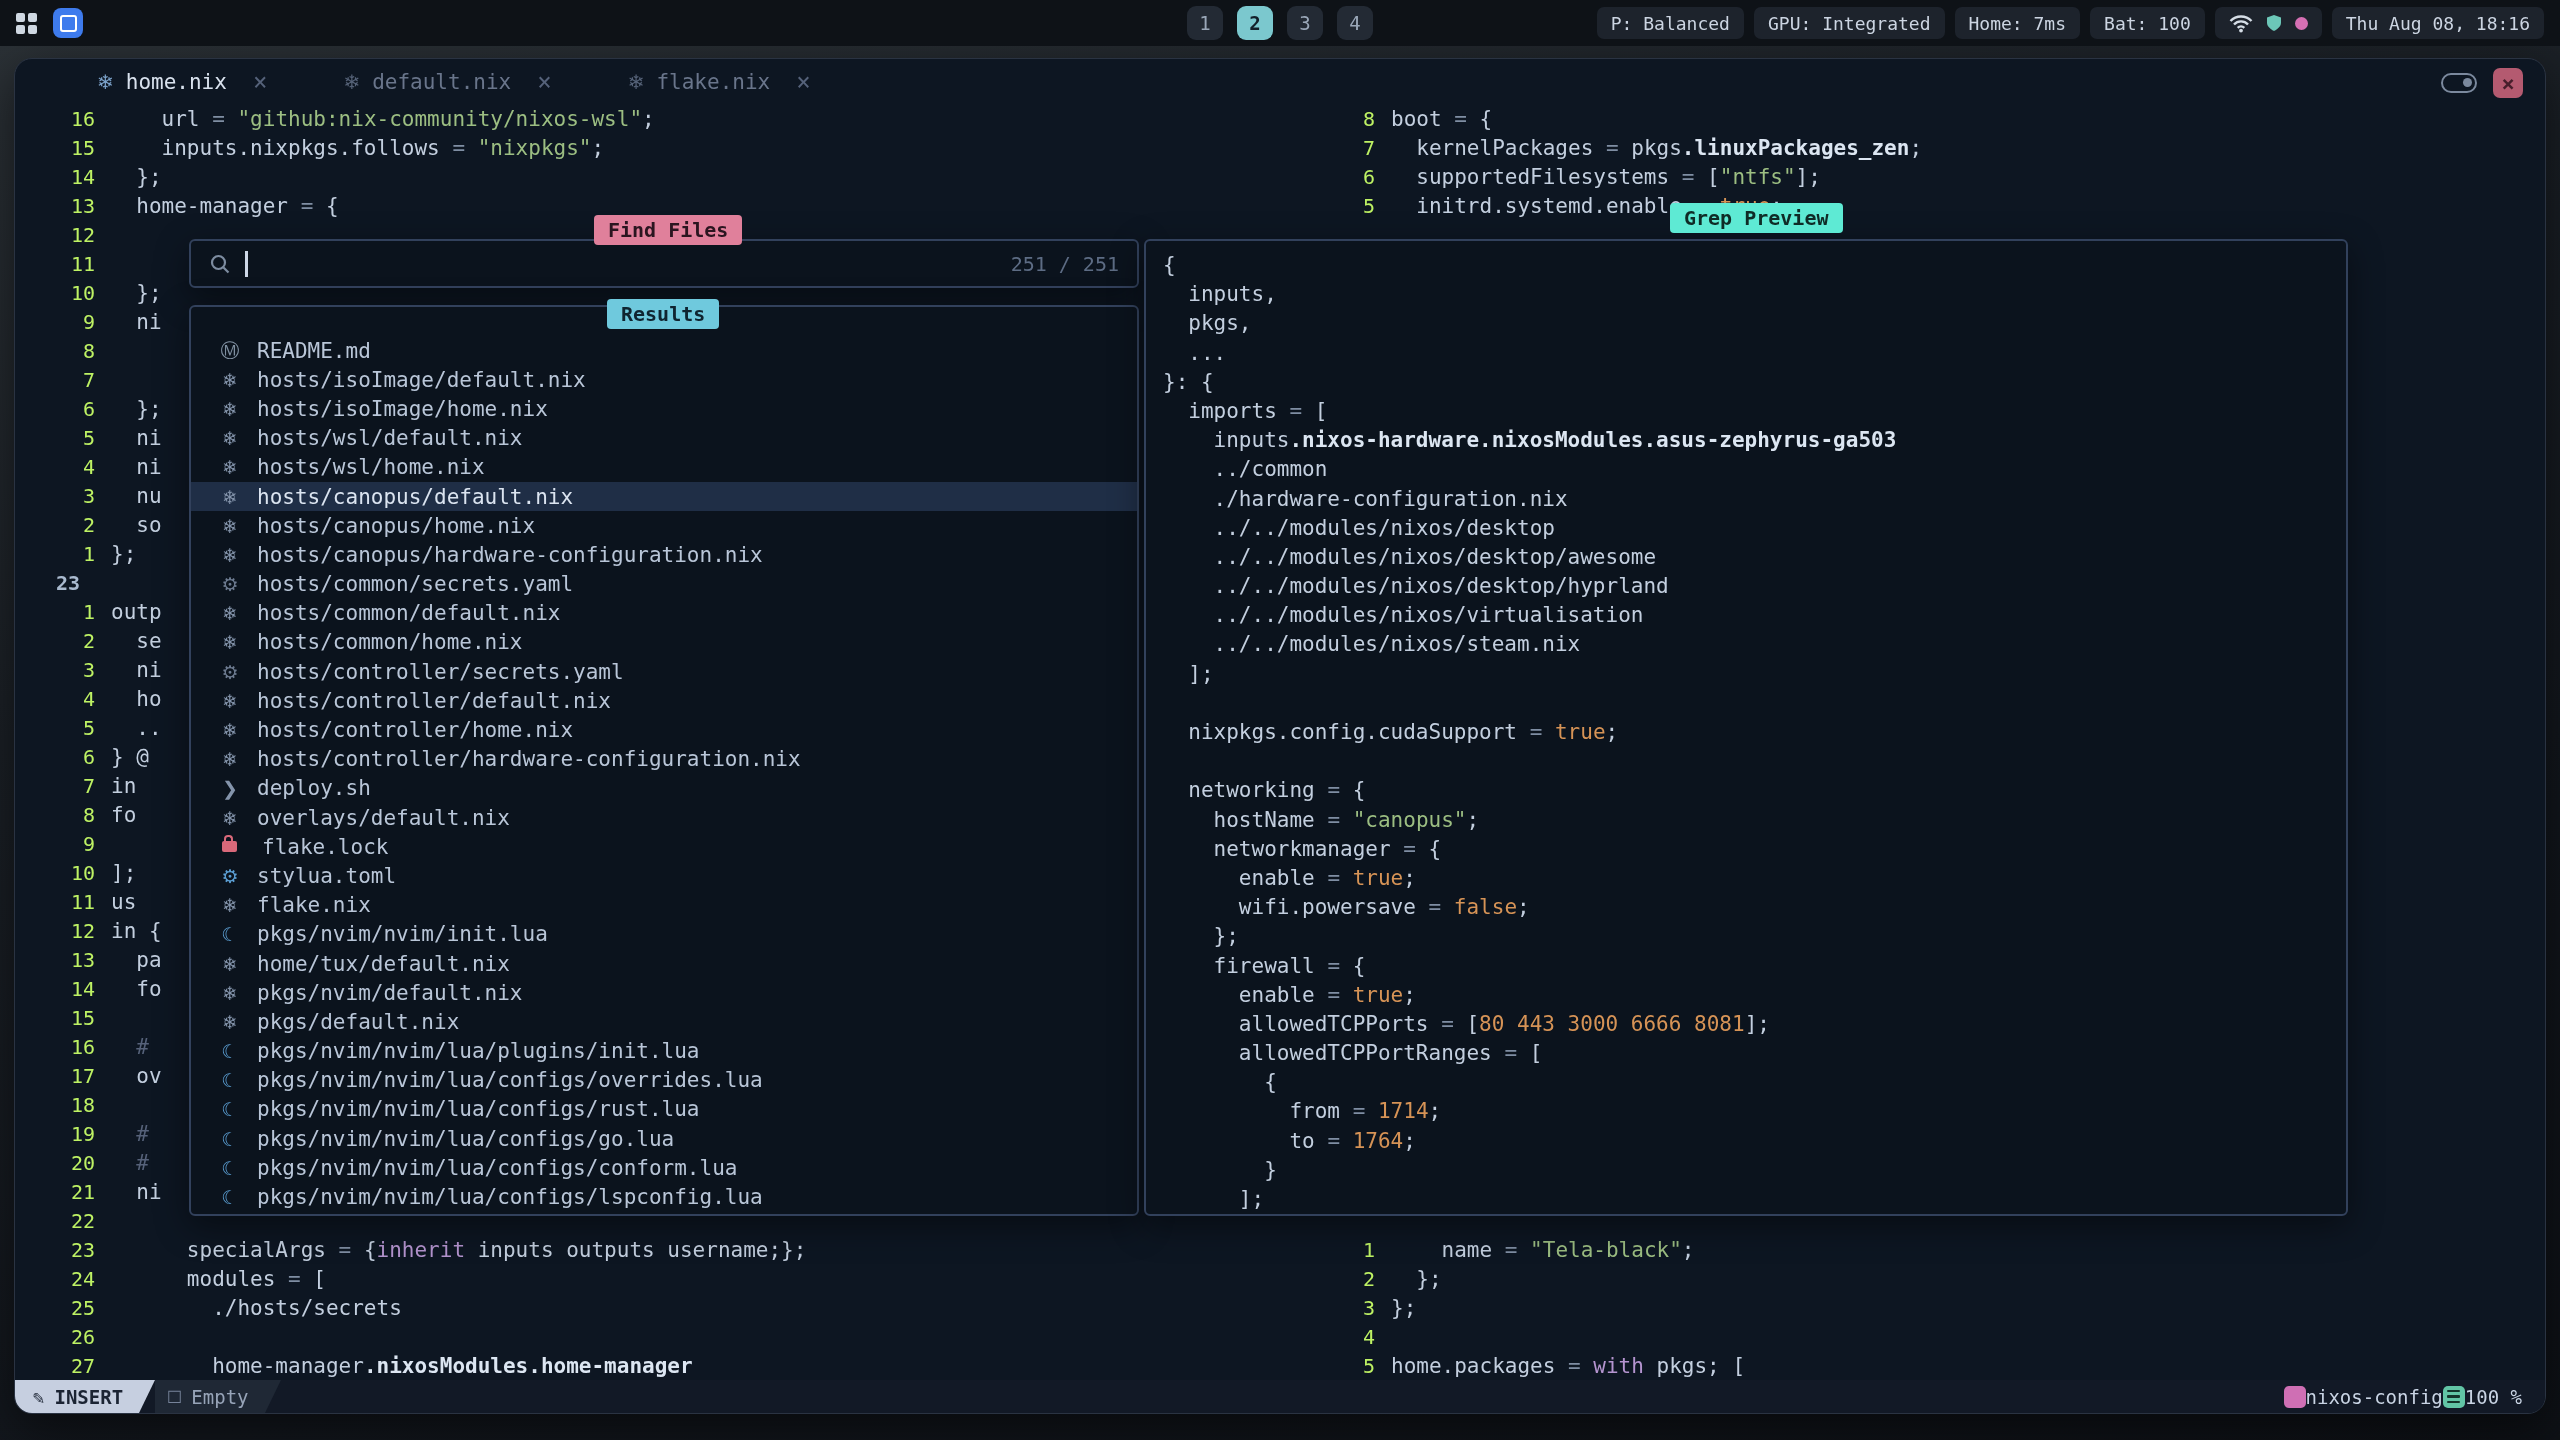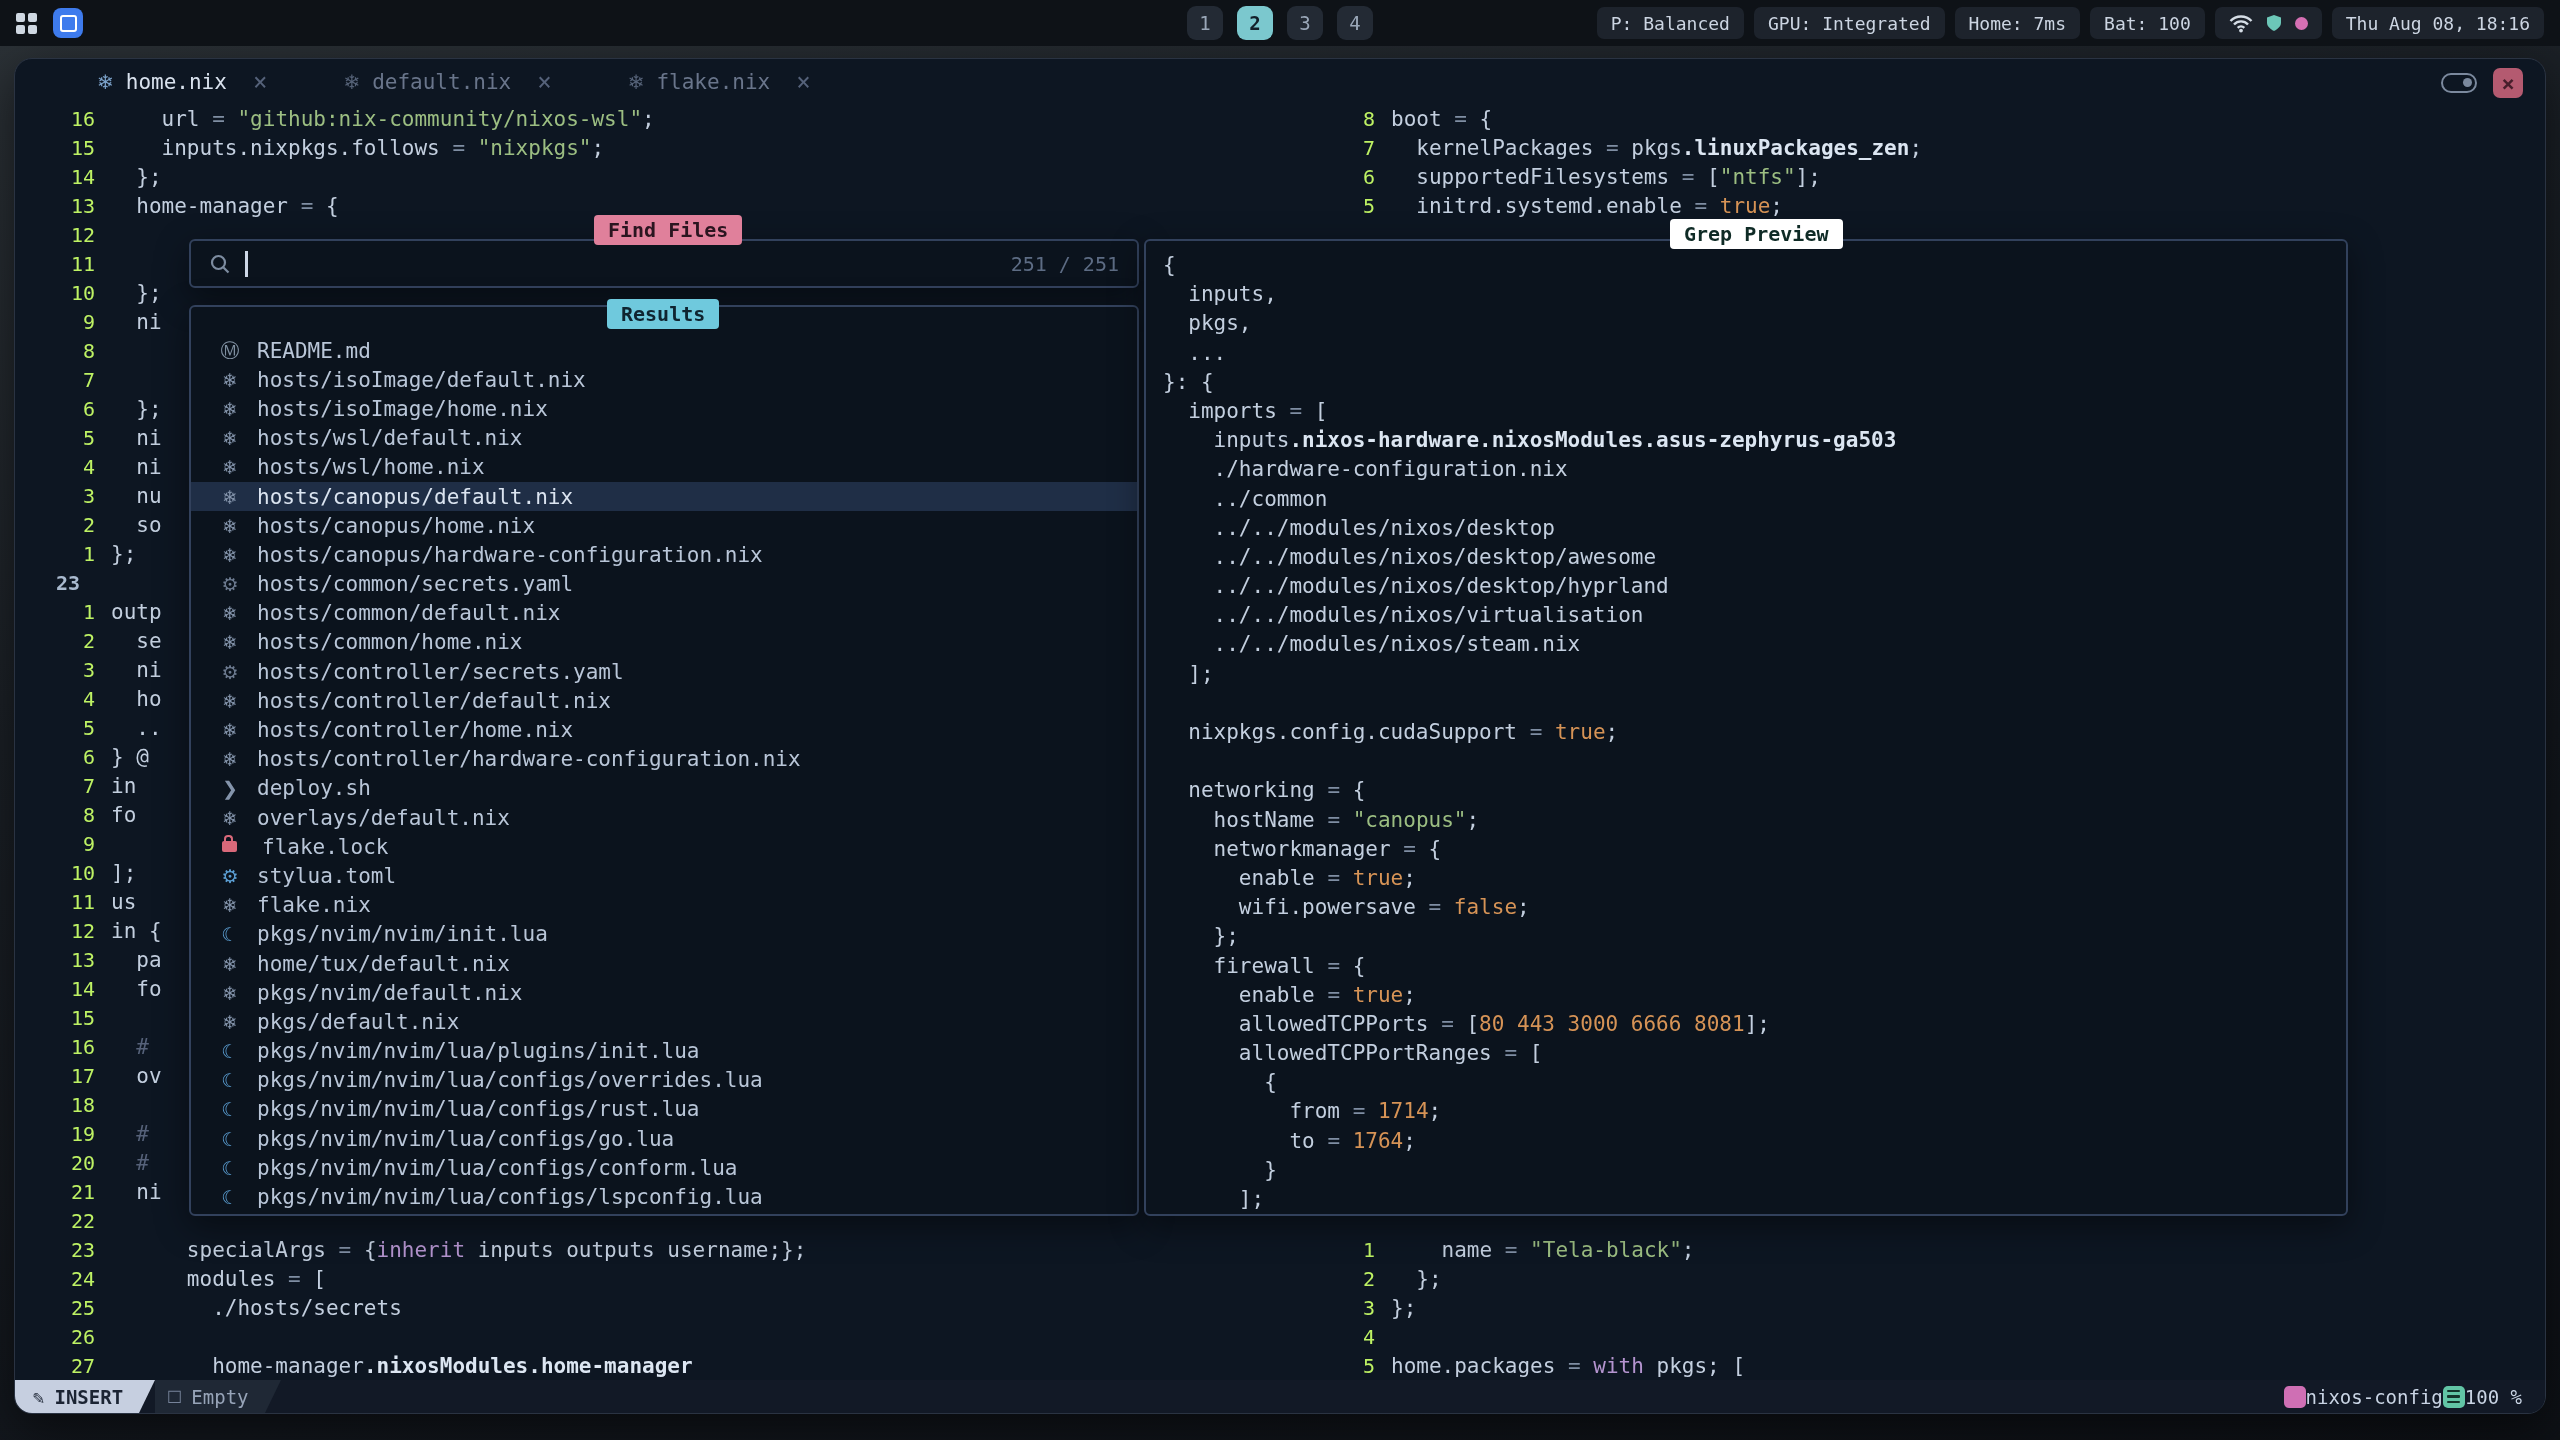--- a/index.html
+++ b/index.html
@@ -58,21 +58,21 @@
   
   .tl-box{position:absolute;background:#0b131d;border:2px solid #32415c;border-radius:6px;z-index:11;box-sizing:border-box;
     box-shadow:0 10px 34px rgba(0,0,0,.45)}
   #prompt-box{left:174px;top:180px;width:950px;height:49px;display:flex;align-items:center;padding:0 18px}
   #results-box{left:174px;top:246px;width:950px;height:911px;overflow:hidden}
   #preview-box{left:1129px;top:180px;width:1204px;height:977px;overflow:hidden}
   .badge{position:absolute;z-index:12;height:30px;line-height:30px;padding:0 14px;border-radius:4px;
     font-size:20px;font-weight:bold}
   #badge-find{left:579px;top:156px;background:#e0809b;color:#2b1520}
   #badge-results{left:592px;top:240px;background:#6fc9dd;color:#0f2430}
-  #badge-preview{left:1655px;top:160px;background:#ffffff;color:#0f2b26}
+  #badge-preview{left:1655px;top:144px;background:#5eead4;color:#0f2b26}
   #prompt-cursor{width:3px;height:26px;background:#cdd7e6;margin-left:14px}
   #prompt-counter{margin-left:auto;color:#5d6c84;font-size:20px}
   #results-list{position:absolute;left:0;right:0;top:0;bottom:0;padding-top:29px;overflow:hidden}
   .res{display:flex;align-items:center;height:29.2px;padding-left:26px;font-size:21px;color:#b9c6d8;cursor:pointer}
   .res.sel{background:#1f2e46;color:#dbe4f0}
   .ic{flex:0 0 26px;width:26px;text-align:center;font-size:19px;font-family:"DejaVu Sans",sans-serif;margin-right:14px}
   .ic-lock{flex:0 0 15px;width:15px;height:11px;background:#d9697a;border-radius:2px;position:relative;margin:0 25px 0 5px}
   .ic-lock:before{content:"";position:absolute;left:2px;top:-6px;width:9px;height:8px;border:2.5px solid #d9697a;
     border-bottom:none;border-radius:4px 4px 0 0;box-sizing:border-box}
   #preview-content{position:absolute;left:0;top:0;right:0;bottom:0;padding:10px 0 0 17px;overflow:hidden}
@@ -673,24 +673,24 @@
         <div class="pl">
           <span class="tk tk-p">  imports </span>
           <span class="tk tk-o">= </span>
           <span class="tk tk-p">[</span>
         </div>
         <div class="pl">
           <span class="tk tk-p">    inputs</span>
           <span class="tk tk-w">.nixos-hardware.nixosModules.asus-zephyrus-ga503</span>
         </div>
         <div class="pl">
+          <span class="tk tk-p">    ../common</span>
+        </div>
+        <div class="pl">
           <span class="tk tk-p">    ./hardware-configuration.nix</span>
-        </div>
-        <div class="pl">
-          <span class="tk tk-p">    ../common</span>
         </div>
         <div class="pl">
           <span class="tk tk-p">    ../../modules/nixos/desktop</span>
         </div>
         <div class="pl">
           <span class="tk tk-p">    ../../modules/nixos/desktop/awesome</span>
         </div>
         <div class="pl">
           <span class="tk tk-p">    ../../modules/nixos/desktop/hyprland</span>
         </div>

